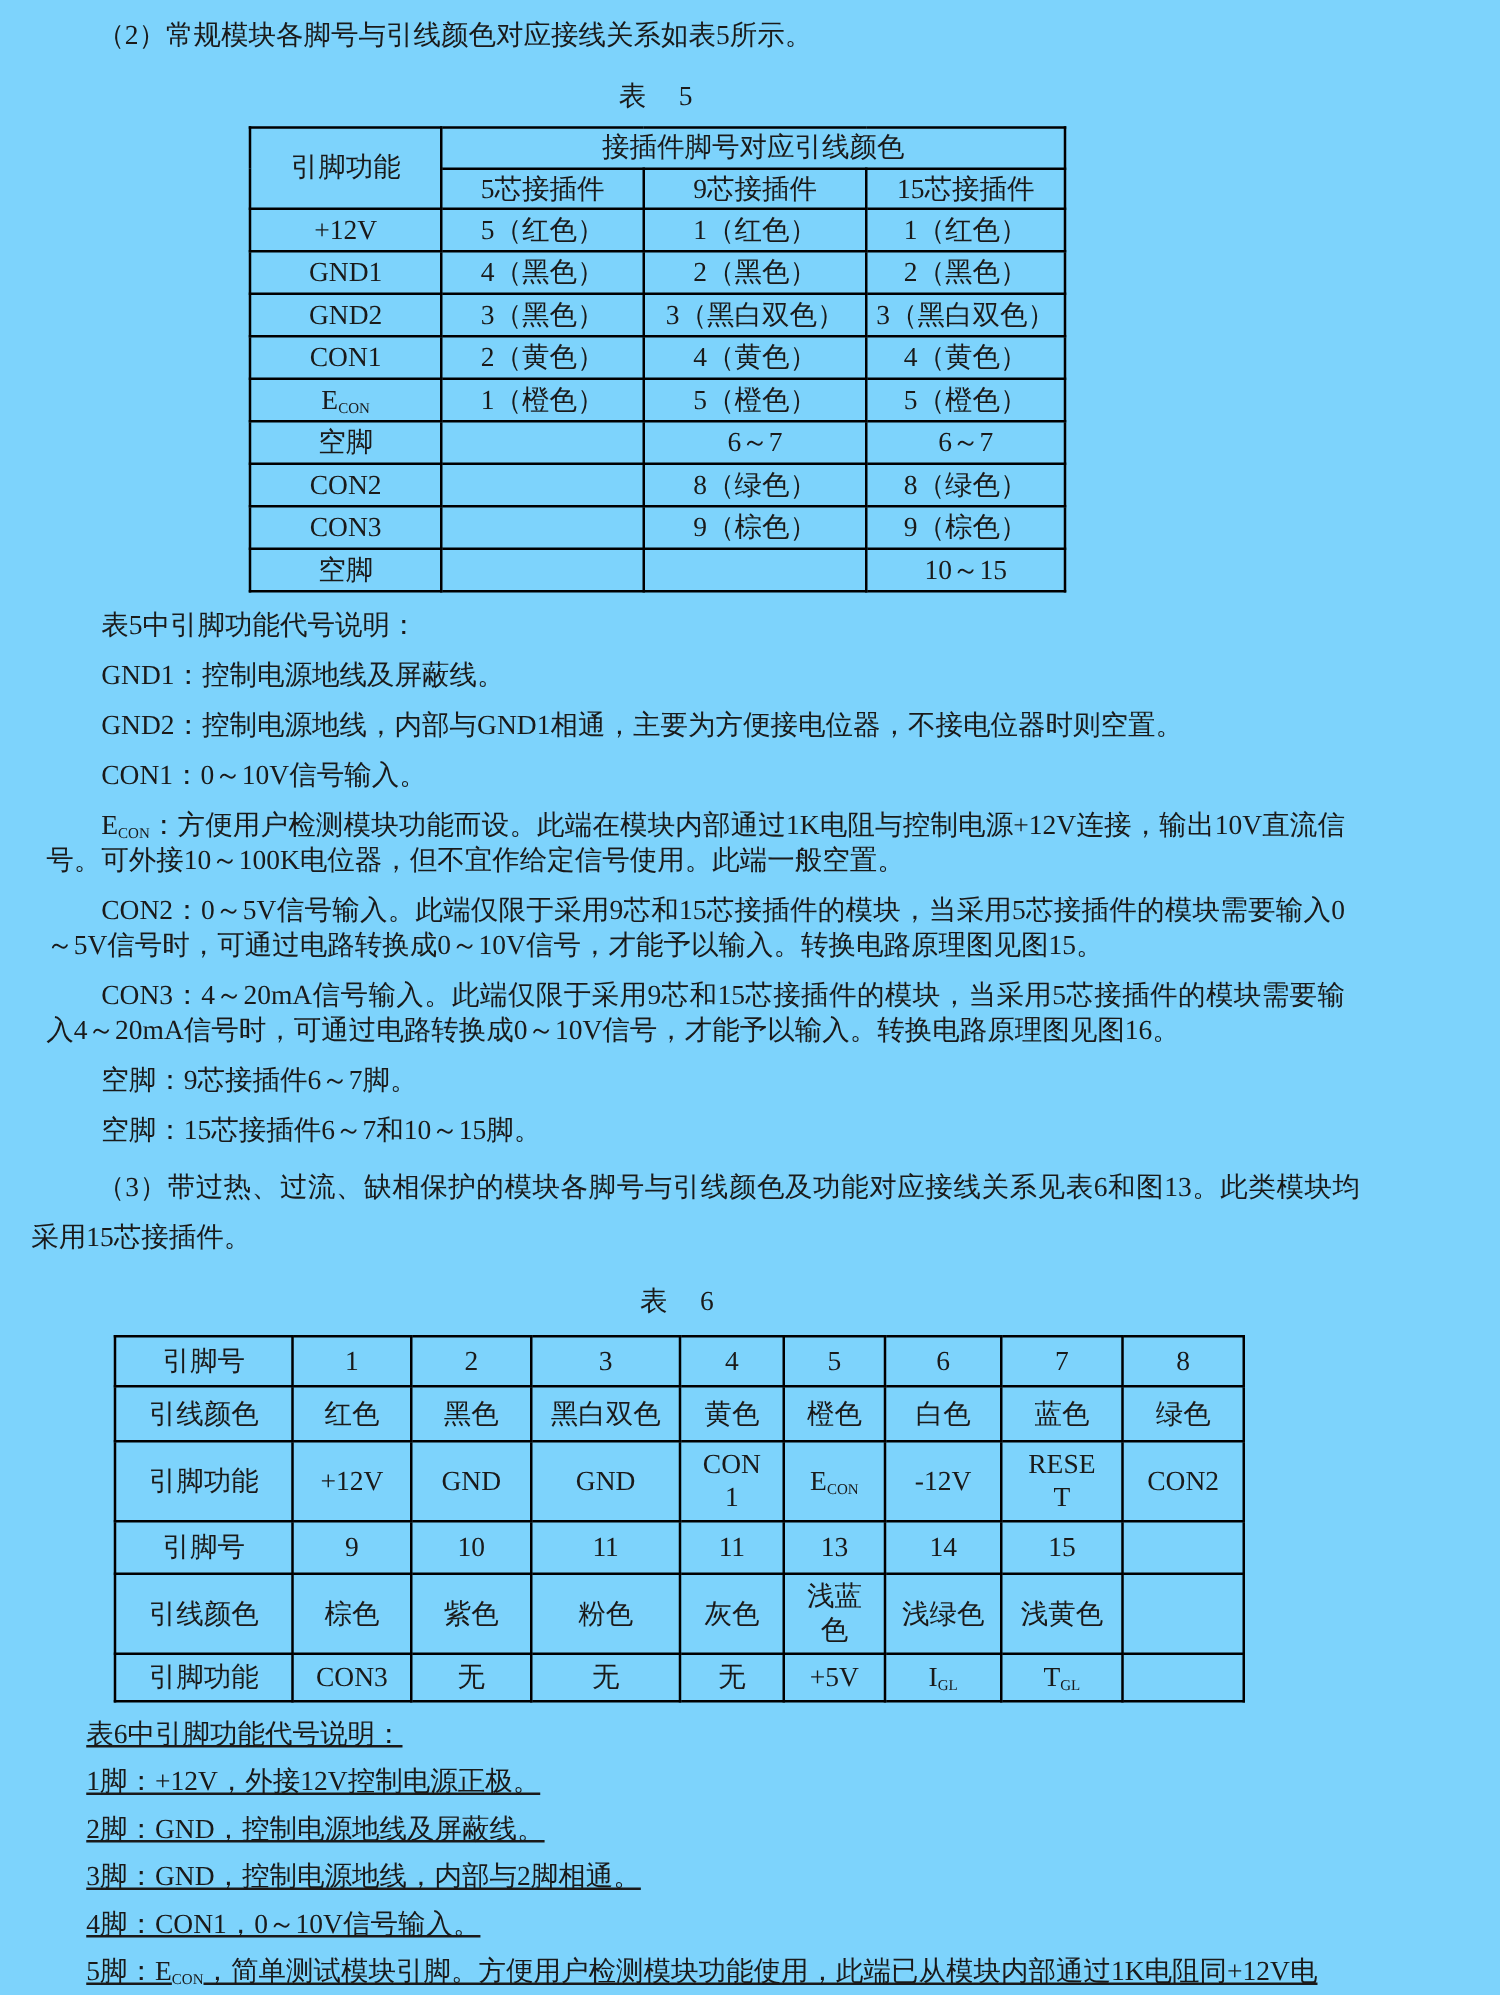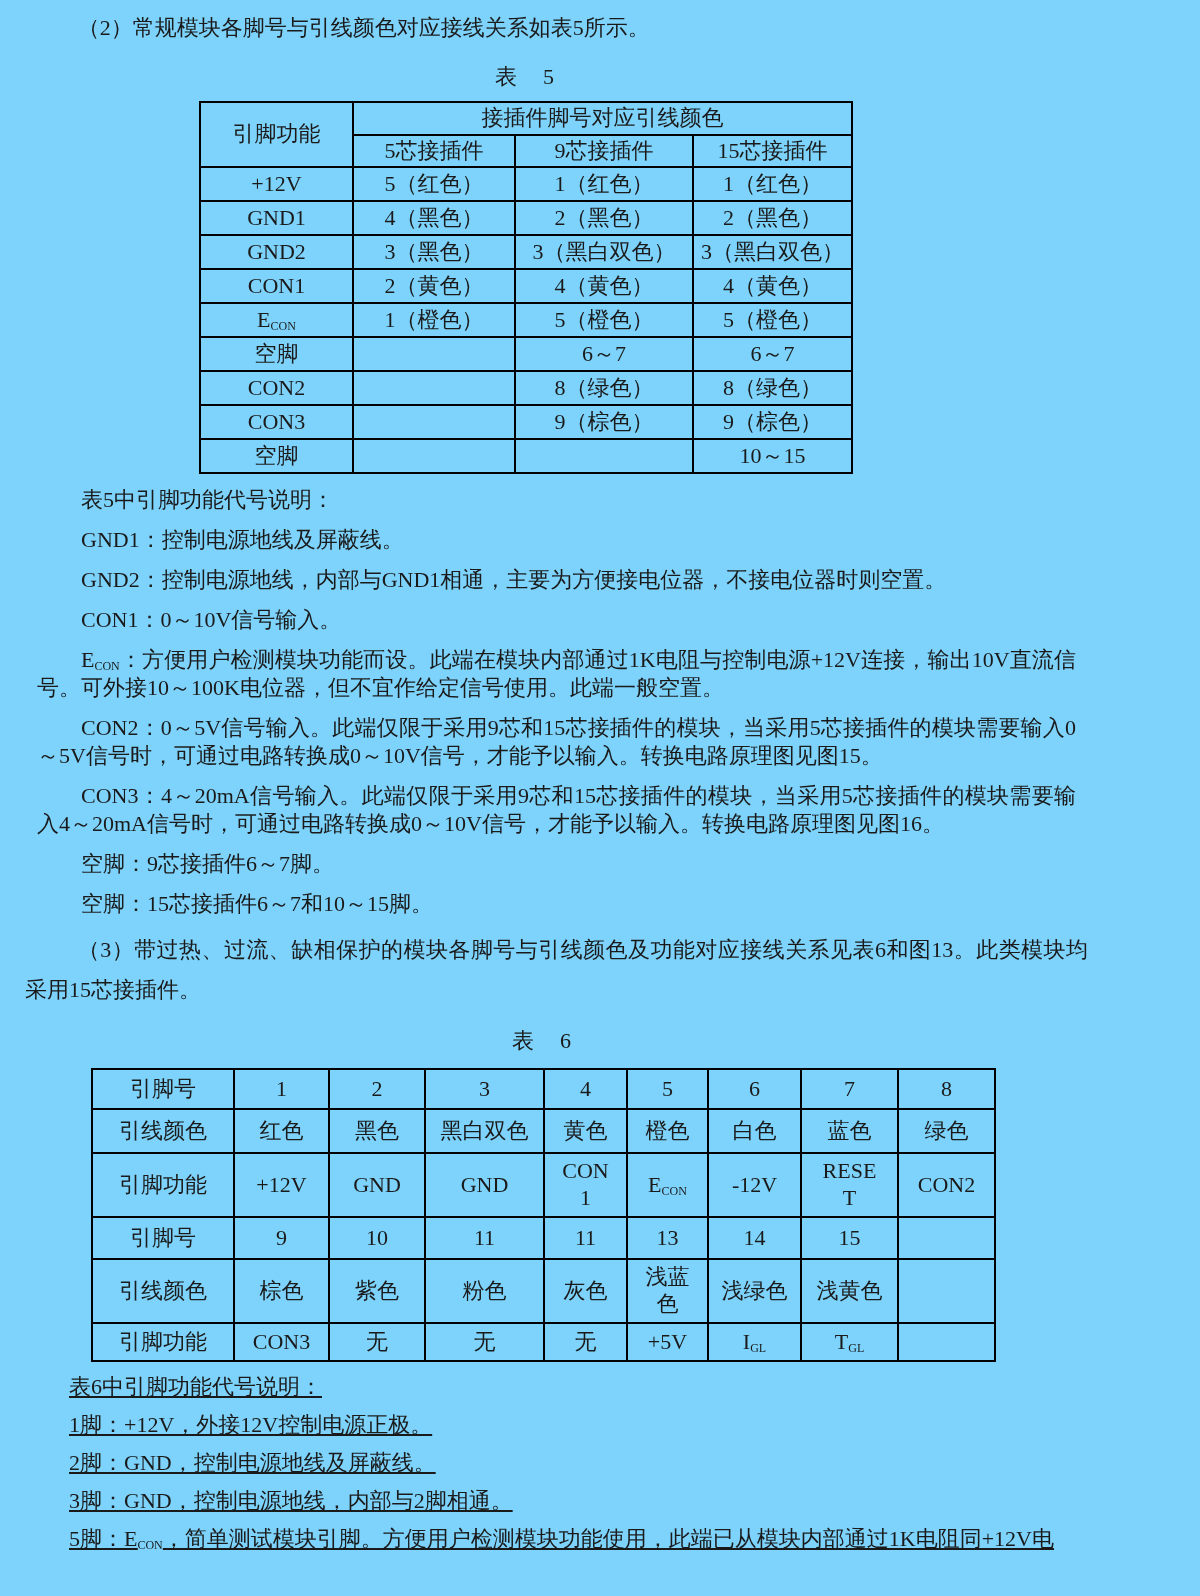--- a/index.html
+++ b/index.html
@@ -233,17 +233,18 @@
           <td></td>
         </tr>
       </tbody>
     </table>
 
     <div class="notes6">
       <p>表6中引脚功能代号说明：</p>
       <p>1脚：+12V，外接12V控制电源正极。</p>
       <p>2脚：GND，控制电源地线及屏蔽线。</p>
       <p>3脚：GND，控制电源地线，内部与2脚相通。</p>
+      <p>4脚：CON1，0～10V信号输入。</p>
       <p><span>5脚：E</span><sub class="sb">CON</sub><span>，简单测试模块引脚。方便用户检测模块功能使用，此端已从模块内部通过1K电阻同+12V电</span></p>
     </div>
 
   </div>
 </div>
 
 </body></html>

